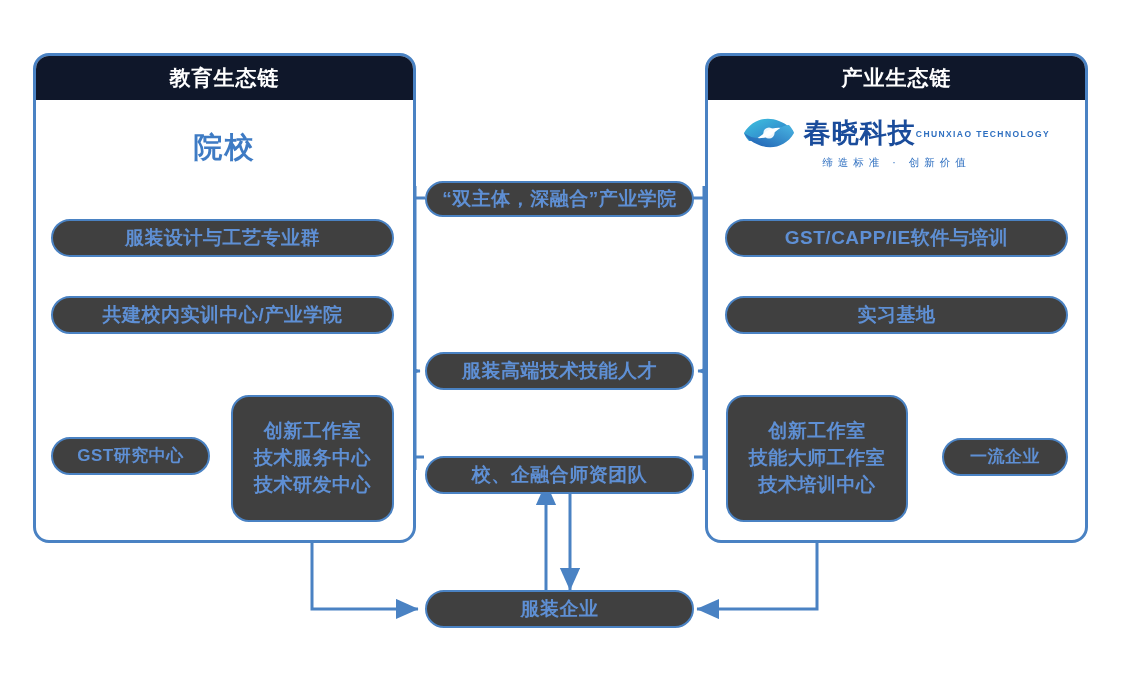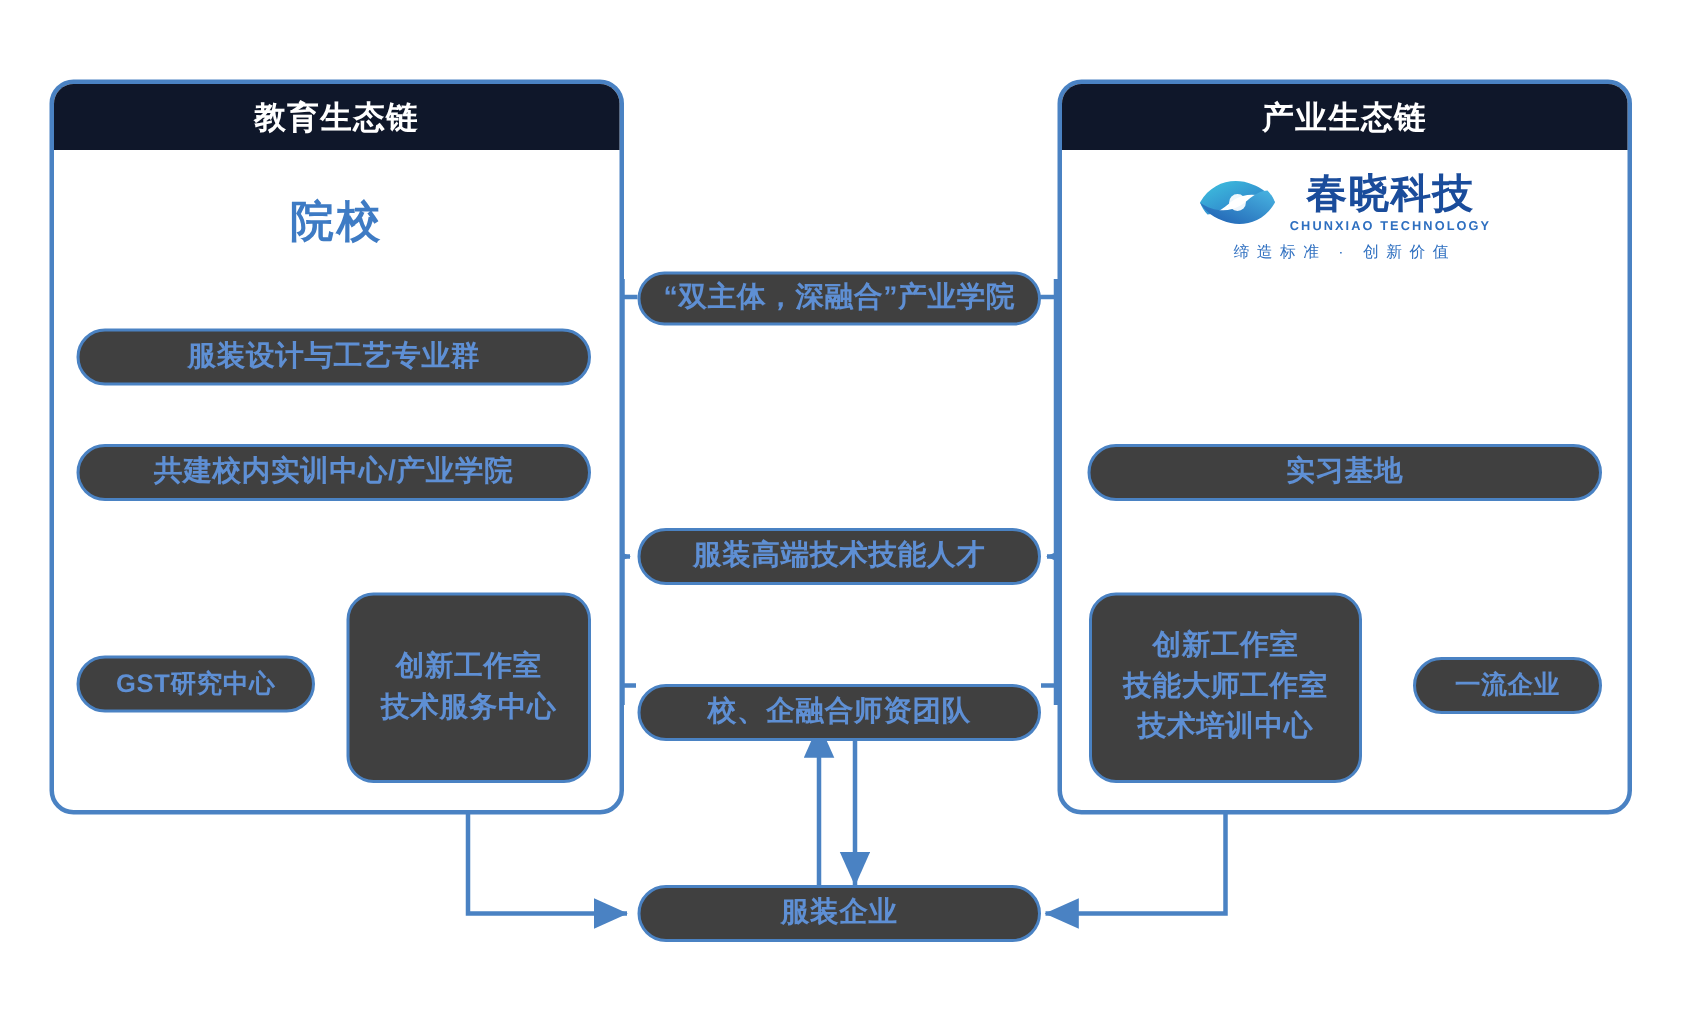--- a/index.html
+++ b/index.html
@@ -89,21 +89,21 @@
     align-items:center;
     z-index:6;
   }
   .logo-row{
     display:flex;
     align-items:center;
     gap:9px;
   }
   .logo-text-col{
     display:flex;
-    flex-direction:column;
+    flex-direction:row;
     align-items:center;
     line-height:1;
   }
   .logo-cn{
     font-size:27px;
     font-weight:bold;
     color:#1A4C9B;
     letter-spacing:1px;
   }
   .logo-en{
@@ -212,36 +212,40 @@
   </div>
 
   <div class="node pill" style="left:51px;top:219px;width:343px;height:38px;">
     <span class="line">服装设计与工艺专业群</span>
   </div>
 
   <div class="node pill" style="left:51px;top:296px;width:343px;height:38px;">
     <span class="line">共建校内实训中心/产业学院</span>
   </div>
 
+  <div class="node pill" style="left:725px;top:219px;width:343px;height:38px;">
+    <span class="line">GST/CAPP/IE软件与培训</span>
+  </div>
 
   <div class="node pill" style="left:725px;top:296px;width:343px;height:38px;">
     <span class="line">实习基地</span>
   </div>
 
   <div class="node pill" style="left:425px;top:352px;width:269px;height:38px;">
     <span class="line">服装高端技术技能人才</span>
   </div>
 
   <div class="node pill small" style="left:51px;top:437px;width:159px;height:38px;">
     <span class="line">GST研究中心</span>
   </div>
 
   <div class="node rounded" style="left:231px;top:395px;width:163px;height:127px;">
     <span class="line">创新工作室</span>
     <span class="line">技术服务中心</span>
+    <span class="line">技术研发中心</span>
   </div>
 
   <div class="node pill" style="left:425px;top:456px;width:269px;height:38px;">
     <span class="line">校、企融合师资团队</span>
   </div>
 
   <div class="node rounded" style="left:726px;top:395px;width:182px;height:127px;">
     <span class="line">创新工作室</span>
     <span class="line">技能大师工作室</span>
     <span class="line">技术培训中心</span>

